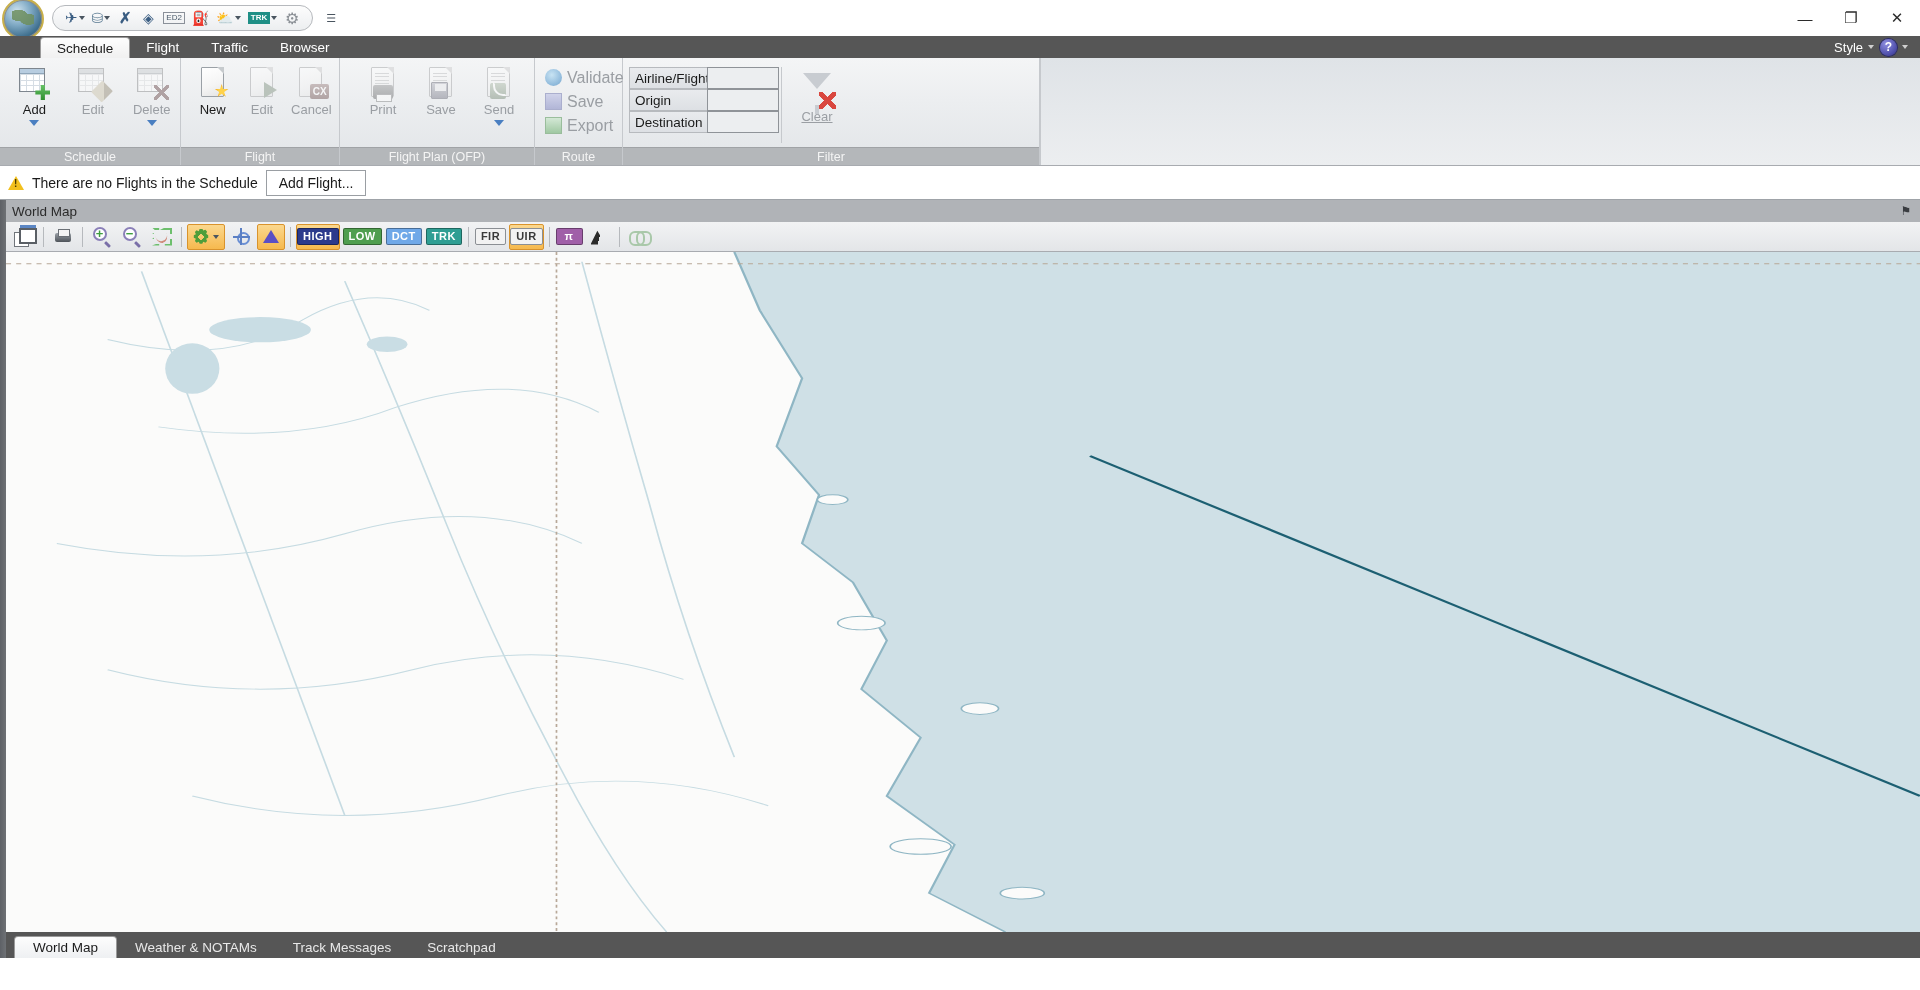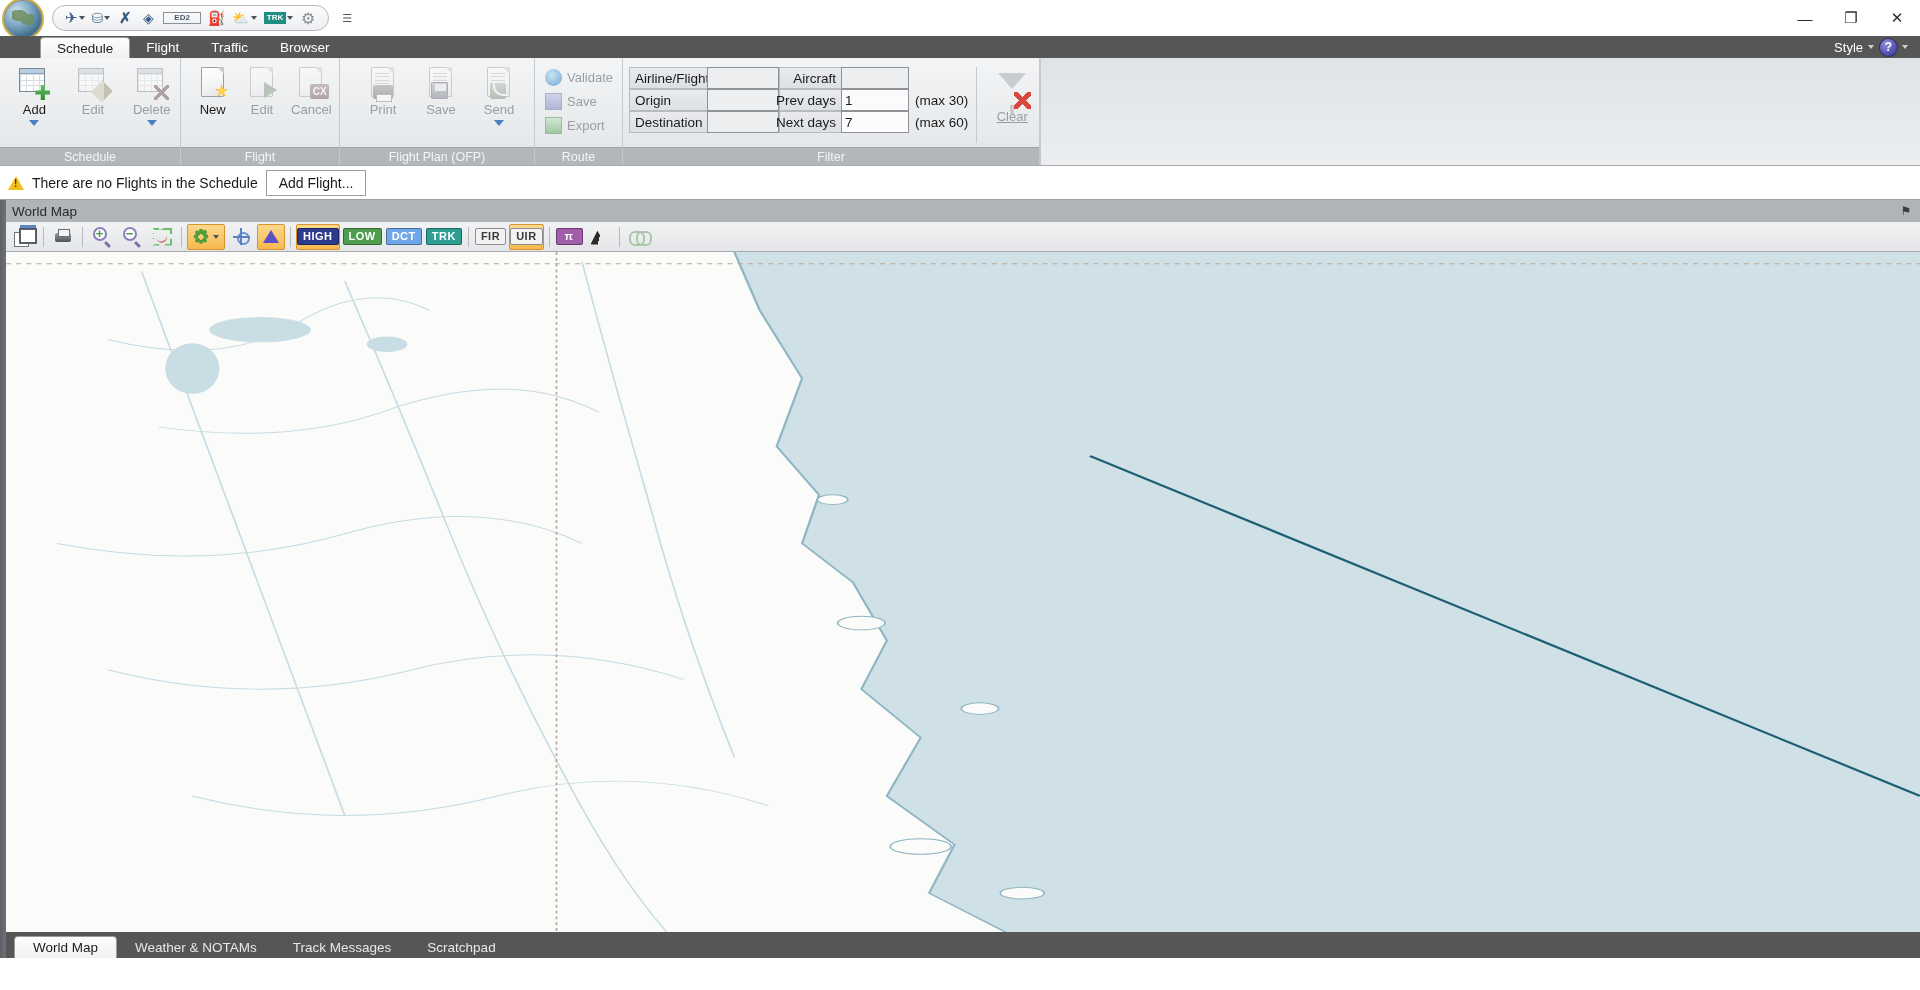--- a/index.html
+++ b/index.html
@@ -318,21 +318,21 @@
     border-radius: 0 0 0 10px;
   }
 
   
   .smallbtn {
     height: 23px;
     display: flex;
     align-items: center;
     gap: 5px;
     padding: 0 6px 0 3px;
-    font-size: 13px;
+    font-size: 16px;
     color: #9a9ea3;
     border: 1px solid transparent;
     border-radius: 3px;
     white-space: nowrap;
   }
   .sm-icon { width: 17px; height: 17px; flex: 0 0 auto; opacity: .5; }
   .sm-ie {
     border-radius: 50%;
     background: radial-gradient(circle at 40% 35%, #9fd4f2, #2a7fc2 70%, #1b5a8e);
   }
@@ -690,21 +690,21 @@
       <span style="color:#5a7a92;font-size:14px;">⛁</span>
       <span class="caret"></span>
     </div>
     <div class="qat-btn">
       <span style="color:#3a5d82;font-size:15px;font-weight:bold;">✗</span>
     </div>
     <div class="qat-btn">
       <span style="color:#3a5d82;font-size:14px;">◈</span>
     </div>
     <div class="qat-btn">
-      <span style="color:#4a5a6a;font-size:8px;font-weight:bold;border:1px solid #8a9099;padding:1px 10px;line-height:1;text-align:center;">ED2</span>
+      <span style="color:#4a5a6a;font-size:8px;font-weight:normal;border:1px solid #8a9099;padding:1px 2px;line-height:1;text-align:center;">ED2</span>
     </div>
     <div class="qat-btn">
       <span style="color:#3c5a78;font-size:14px;">⛽</span>
     </div>
     <div class="qat-btn">
       <span style="color:#b9a14a;font-size:14px;">⛅</span>
       <span class="caret"></span>
     </div>
     <div class="qat-btn">
       <span style="background:#1f8f86;color:#fff;font-size:8px;font-weight:bold;padding:2px 3px;line-height:1;">TRK</span>
@@ -880,37 +880,20 @@
           <div class="frow">
             <div class="flabel" style="width:78px;">Origin</div>
             <input class="finput" value="" style="">
           </div>
           <div class="frow">
             <div class="flabel" style="width:78px;">Destination</div>
             <input class="finput" value="" style="">
           </div>
         </div>
 
-        <div class="fcol">
-          <div class="frow">
-            <div class="flabel r" style="width:62px;">Aircraft</div>
-            <input class="finput" style="width: 68px;" value="">
-            <div class="fmax"></div>
-          </div>
-          <div class="frow">
-            <div class="flabel r" style="width:62px;">Prev days</div>
-            <input class="finput num" style="width: 68px;" value="1">
-            <div class="fmax">(max 30)</div>
-          </div>
-          <div class="frow">
-            <div class="flabel r" style="width:62px;">Next days</div>
-            <input class="finput num" style="width: 68px;" value="7">
-            <div class="fmax">(max 60)</div>
-          </div>
-        </div>
 
         <div style="width:1px;background:#c6c9cd;margin:0 6px 0 2px;align-self:stretch;"></div>
 
         <div class="clearbtn">
           <div style="position:relative;width:30px;height:28px;display:flex;justify-content:center;">
             <div class="funnel"></div>
             <div class="clear-x"></div>
           </div>
           <div style="margin-top:8px;">Clear</div>
         </div>

